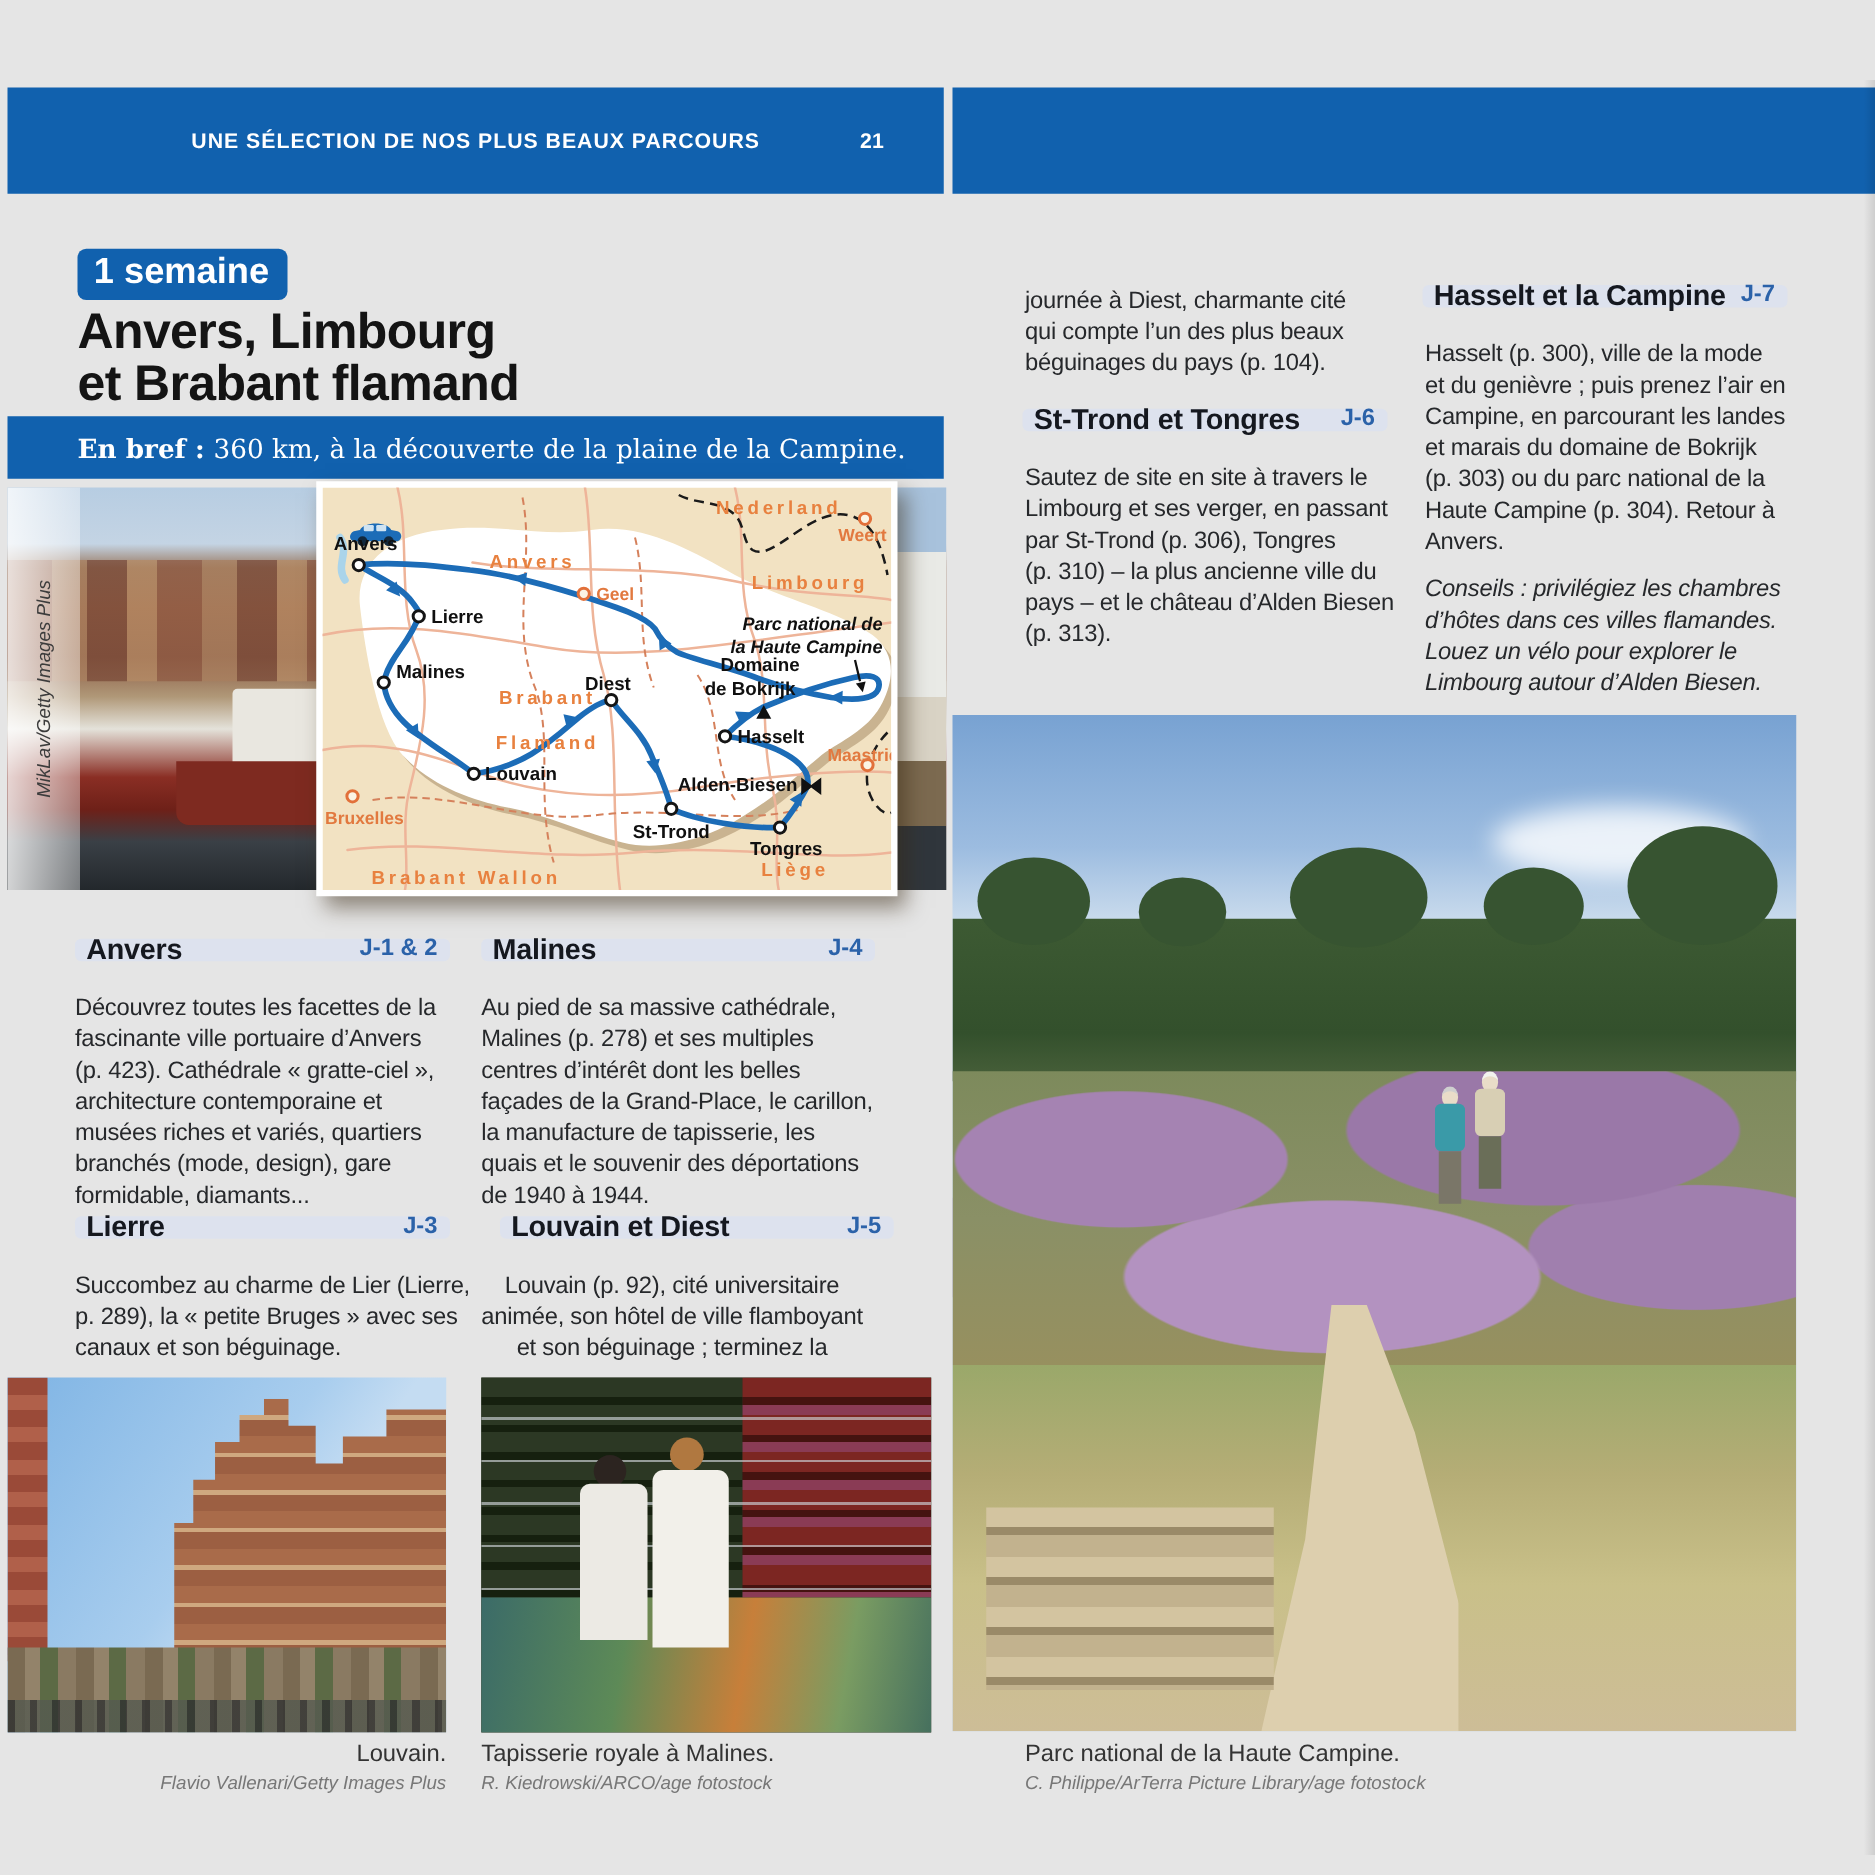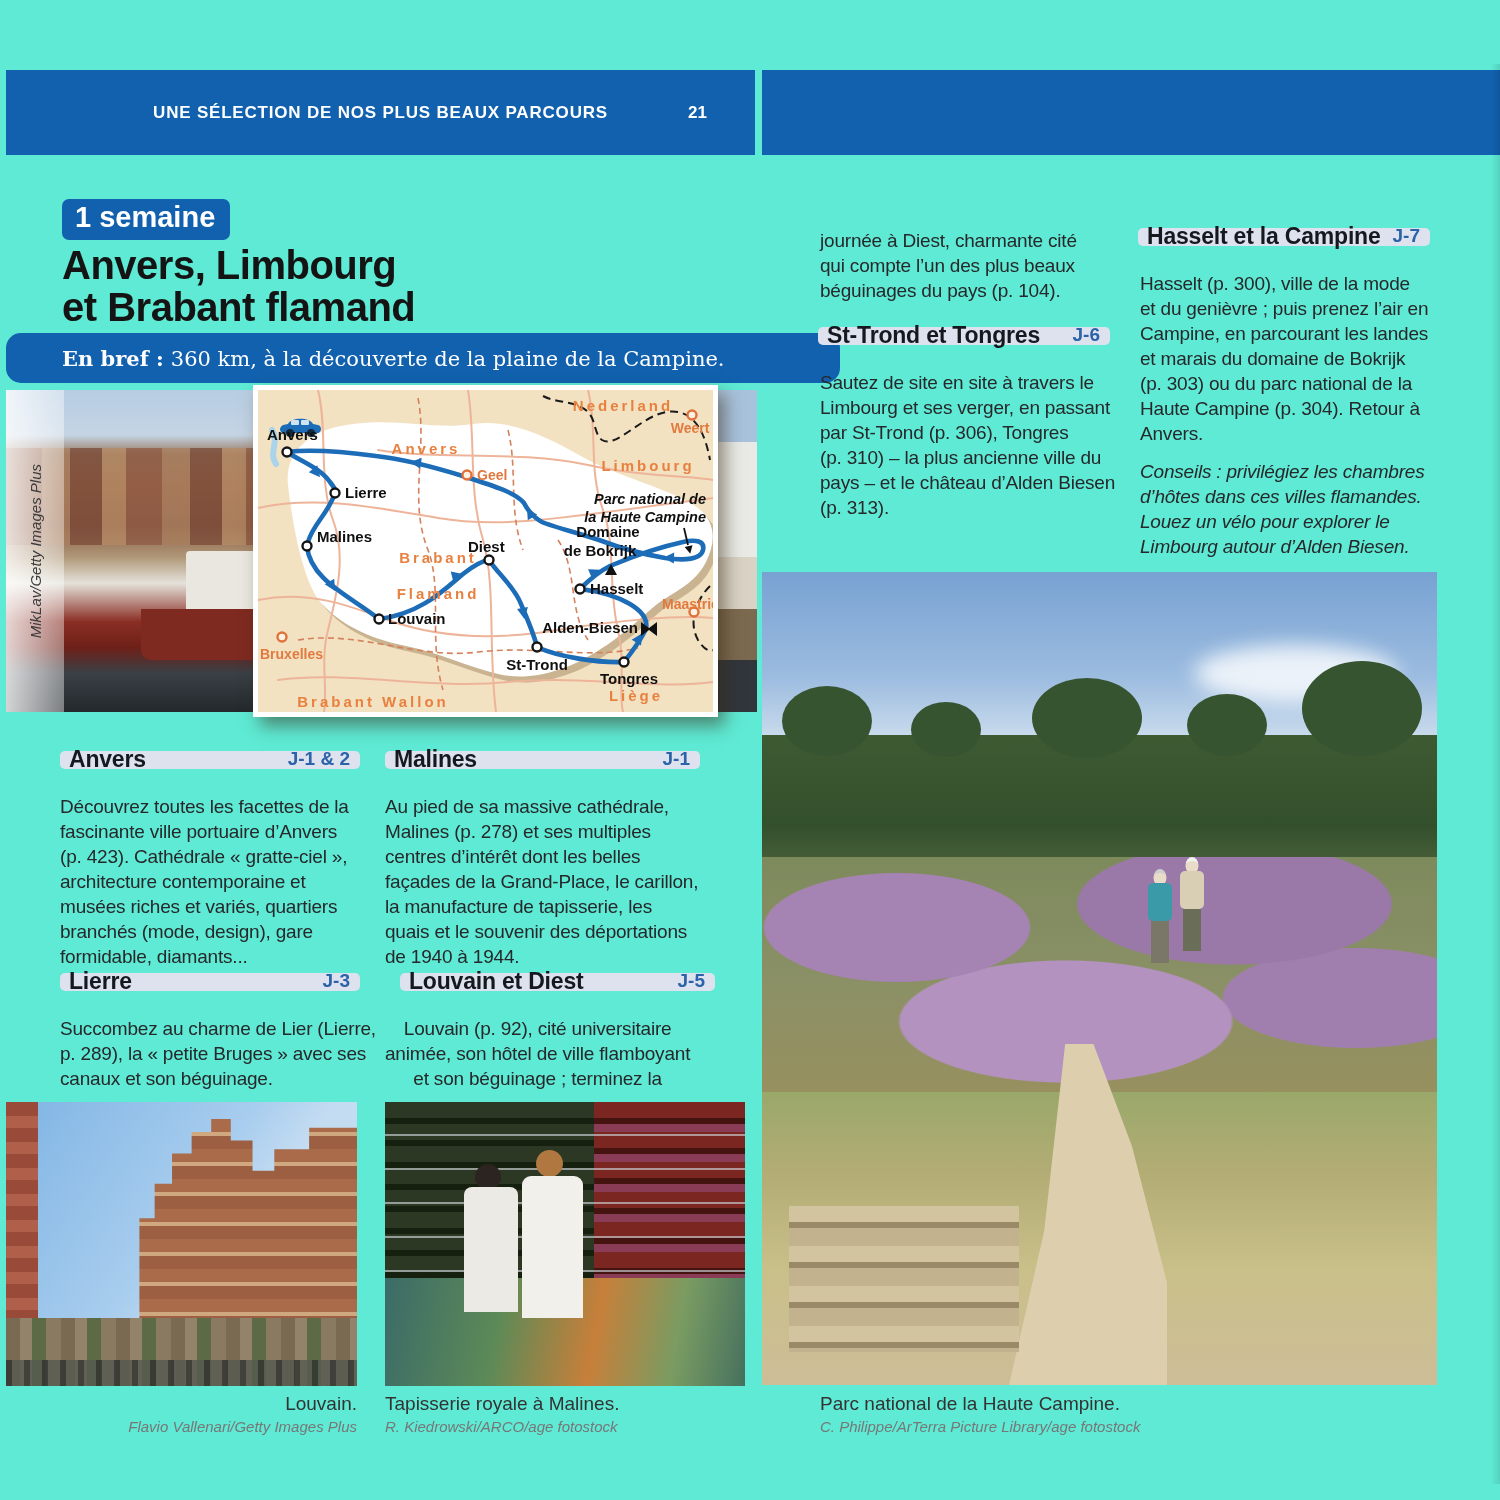--- a/index.html
+++ b/index.html
@@ -1,32 +1,32 @@
 <!DOCTYPE html>
 <html><head>
 <meta charset="utf-8">
 <style>
   html,body{margin:0;padding:0;background:#ffffff;}
-  #page{position:relative;width:1500px;height:1500px;background:#5eead4;overflow:hidden;
+  #page{position:relative;width:1500px;height:1500px;background:#e5e5e5;overflow:hidden;
         font-family:"Liberation Sans",sans-serif;color:#222;}
   .abs{position:absolute;}
   
   .band{background:#1161ae;}
   #band-left{left:6px;top:70px;width:749px;height:85px;display:flex;align-items:center;justify-content:center;}
   #band-left .btitle{color:#fff;font-size:17px;font-weight:700;letter-spacing:.8px;}
   #band-left .pnum{position:absolute;right:48px;color:#fff;font-size:17px;font-weight:700;}
   #band-right{left:762px;top:70px;width:738px;height:85px;}
   #title-box{left:808px;top:106px;width:412px;height:62px;background:#fff;border-radius:10px;
              display:flex;align-items:center;justify-content:center;}
   #title-box span{color:#1063ae;font-size:48px;font-weight:800;letter-spacing:-1px;}
   
   #badge{left:62px;top:199px;background:#1161ae;color:#fff;font-size:29px;font-weight:700;
          padding:2px 15px 6px 13px;border-radius:7px;}
   #h1{left:62px;top:244px;font-size:40px;line-height:42px;font-weight:800;color:#141414;letter-spacing:-.5px;}
-  #enbref{left:6px;top:333px;width:834px;height:50px;background:#1161ae;display:flex;align-items:center;border-radius:15px;}
+  #enbref{left:6px;top:333px;width:749px;height:50px;background:#1161ae;display:flex;align-items:center;}
   #enbref .txt{margin-left:56px;color:#fff;font-family:"DejaVu Serif",serif;font-size:21px;}
   #enbref .lbl{font-weight:700;margin-right:7px;}
   
   .photo{overflow:hidden;}
   #photo-anvers{left:6px;top:390px;width:751px;height:322px;
     background:linear-gradient(180deg,#b7cde2 0%,#c4d4e4 14%,#9a7a62 20%,#a06a4c 30%,#8a5a44 42%,#b09878 52%,#e4e2da 60%,#8a2e24 72%,#6e2018 80%,#3a4046 88%,#23282c 100%);}
   #photo-anvers .bldg{position:absolute;left:0;top:18%;width:100%;height:30%;
     background:repeating-linear-gradient(90deg,#8f5a43 0 36px,#a97f5e 36px 64px,#7a4a38 64px 96px,#b58a64 96px 120px);opacity:.75;}
   #photo-anvers .cabin{position:absolute;left:24%;top:50%;width:26%;height:20%;background:#e9e7e0;border-radius:4px;}
   #photo-anvers .hull{position:absolute;left:18%;top:68%;width:44%;height:16%;background:#7e2a20;border-radius:0 0 10px 10px;}
@@ -284,21 +284,21 @@
   <div class="abs sec-h" style="left:60px;top:973px;width:300px;">
     <span class="t">Lierre</span>
     <span class="d">J-3</span>
   </div>
   <div class="abs body-txt" style="left:60px;top:1016px;">Succombez au charme de Lier (Lierre,
 p. 289), la « petite Bruges » avec ses
 canaux et son béguinage.</div>
 
   <div class="abs sec-h" style="left:385px;top:751px;width:315px;">
     <span class="t">Malines</span>
-    <span class="d">J-1</span>
+    <span class="d">J-4</span>
   </div>
   <div class="abs body-txt" style="left:385px;top:794px;">Au pied de sa massive cathédrale,
 Malines (p. 278) et ses multiples
 centres d’intérêt dont les belles
 façades de la Grand-Place, le carillon,
 la manufacture de tapisserie, les
 quais et le souvenir des déportations
 de 1940 à 1944.</div>
 
   <div class="abs sec-h" style="left:400px;top:973px;width:315px;">

